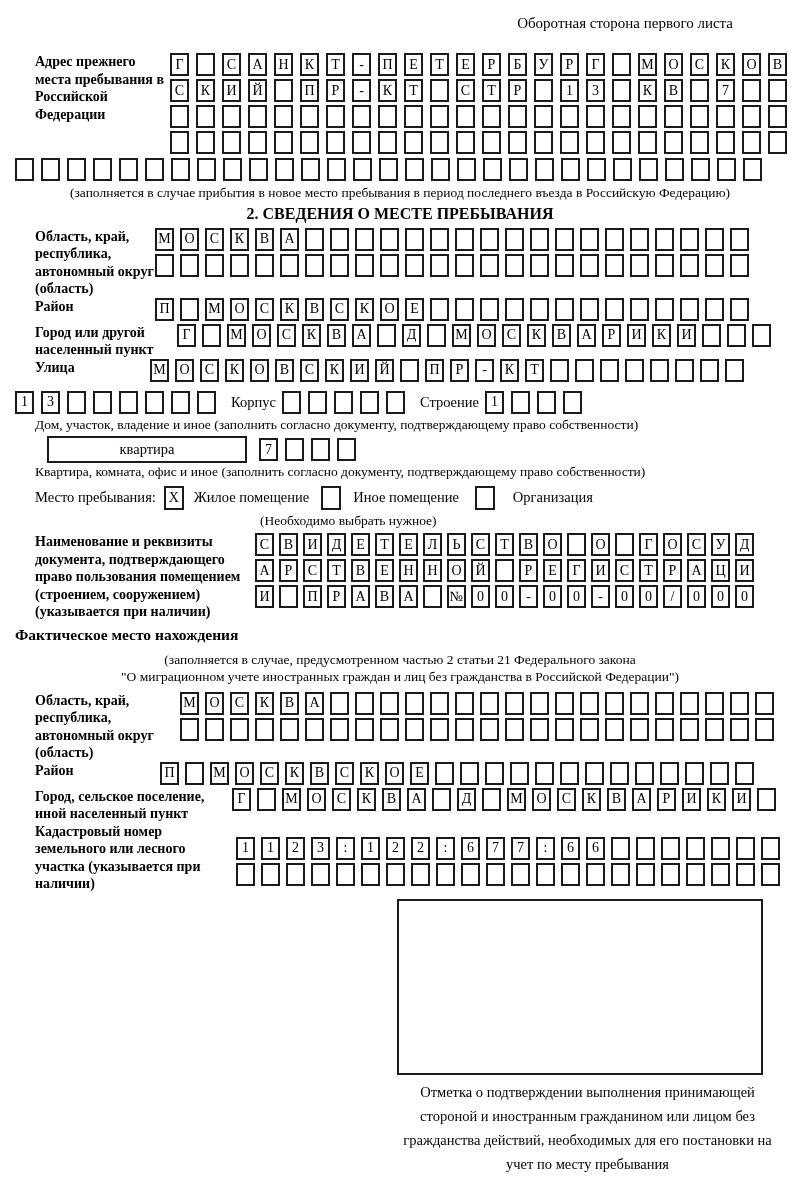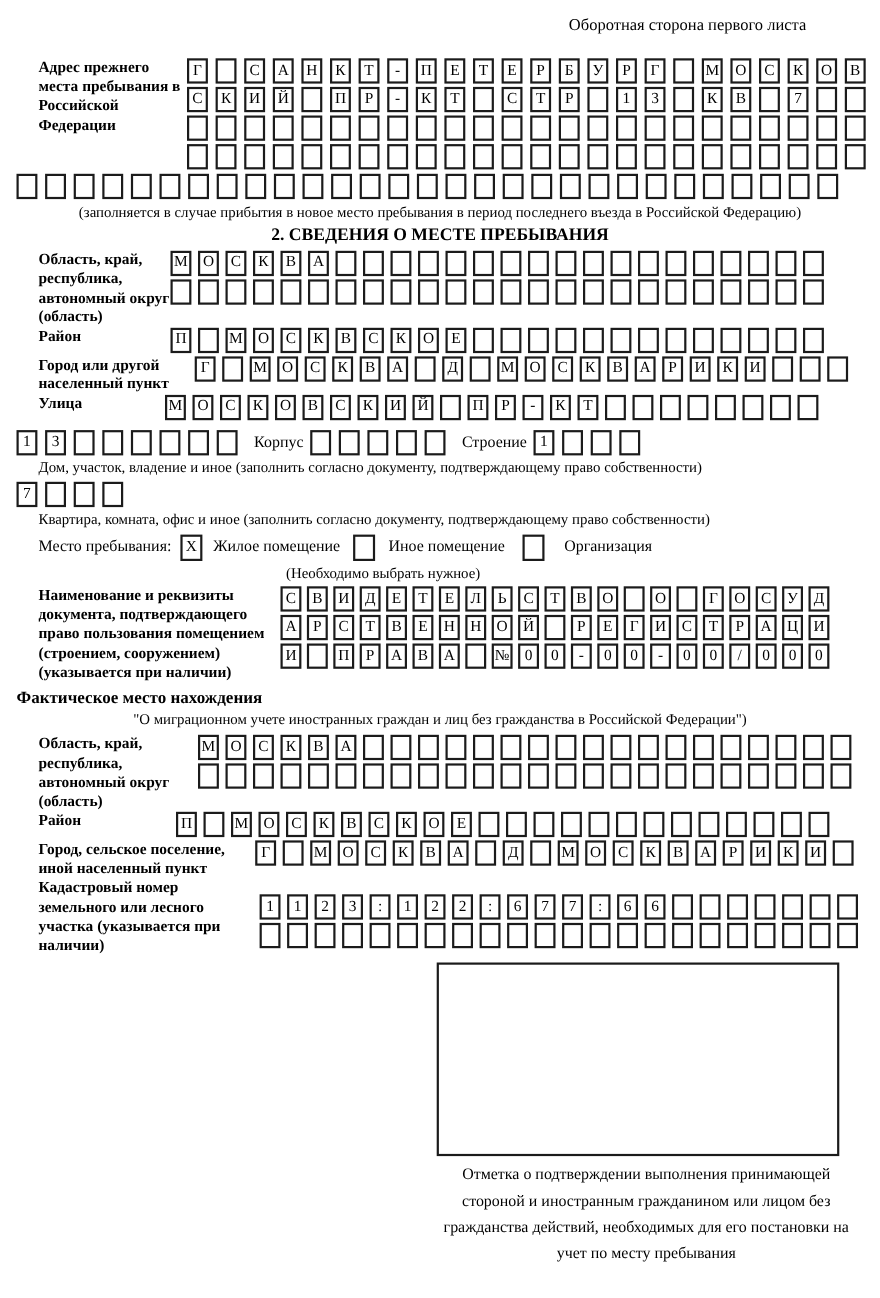--- a/index.html
+++ b/index.html
@@ -181,21 +181,21 @@
       <span class="cbox"></span>
       <span class="cbox"></span>
       <span class="cbox"></span>
       <span class="cbox"></span>
       <span class="cbox"></span>
       <span class="cbox"></span>
       <span class="cbox"></span>
       <span class="cbox"></span>
       <span class="cbox"></span>
     </div>
-  <div class="caption center">(заполняется в случае прибытия в новое место пребывания в период последнего въезда в Российской Федерацию)</div>
+  <div class="caption center">(заполняется в случае прибытия в новое место пребывания в период последнего въезда в Российскую Федерацию)</div>
 
   <div class="sec-title">2. СВЕДЕНИЯ О МЕСТЕ ПРЕБЫВАНИЯ</div>
 
   <div class="row">
     <div class="lbl w140">Область, край, республика, автономный округ (область)</div>
     <div class="boxcol tight">
       <div class="boxrow">
           <span class="cbox">М</span>
           <span class="cbox">О</span>
           <span class="cbox">С</span>
@@ -363,20 +363,21 @@
     <div class="boxrow" style="margin-bottom:0">
         <span class="cbox">1</span>
         <span class="cbox"></span>
         <span class="cbox"></span>
         <span class="cbox"></span>
       </div>
   </div>
   <div class="caption leftcap">Дом, участок, владение и иное (заполнить согласно документу, подтверждающему право собственности)</div>
 
   <div class="domrow mt3">
+    <div class="longbox kvbox">квартира</div>
     <div class="boxrow" style="margin-bottom:0">
         <span class="cbox">7</span>
         <span class="cbox"></span>
         <span class="cbox"></span>
         <span class="cbox"></span>
       </div>
   </div>
   <div class="caption leftcap">Квартира, комната, офис и иное (заполнить согласно документу, подтверждающему право собственности)</div>
 
   <div class="mesto-row">
@@ -459,20 +460,21 @@
           <span class="cbox">0</span>
           <span class="cbox">/</span>
           <span class="cbox">0</span>
           <span class="cbox">0</span>
           <span class="cbox">0</span>
         </div>
     </div>
   </div>
 
   <div class="fact-title">Фактическое место нахождения</div>
+  <div class="caption center mt6">(заполняется в случае, предусмотренном частью 2 статьи 21 Федерального закона</div>
   <div class="caption center">"О миграционном учете иностранных граждан и лиц без гражданства в Российской Федерации")</div>
 
   <div class="row mt6">
     <div class="lbl w165">Область, край, республика, автономный округ (область)</div>
     <div class="boxcol tight">
       <div class="boxrow">
           <span class="cbox">М</span>
           <span class="cbox">О</span>
           <span class="cbox">С</span>
           <span class="cbox">К</span>

